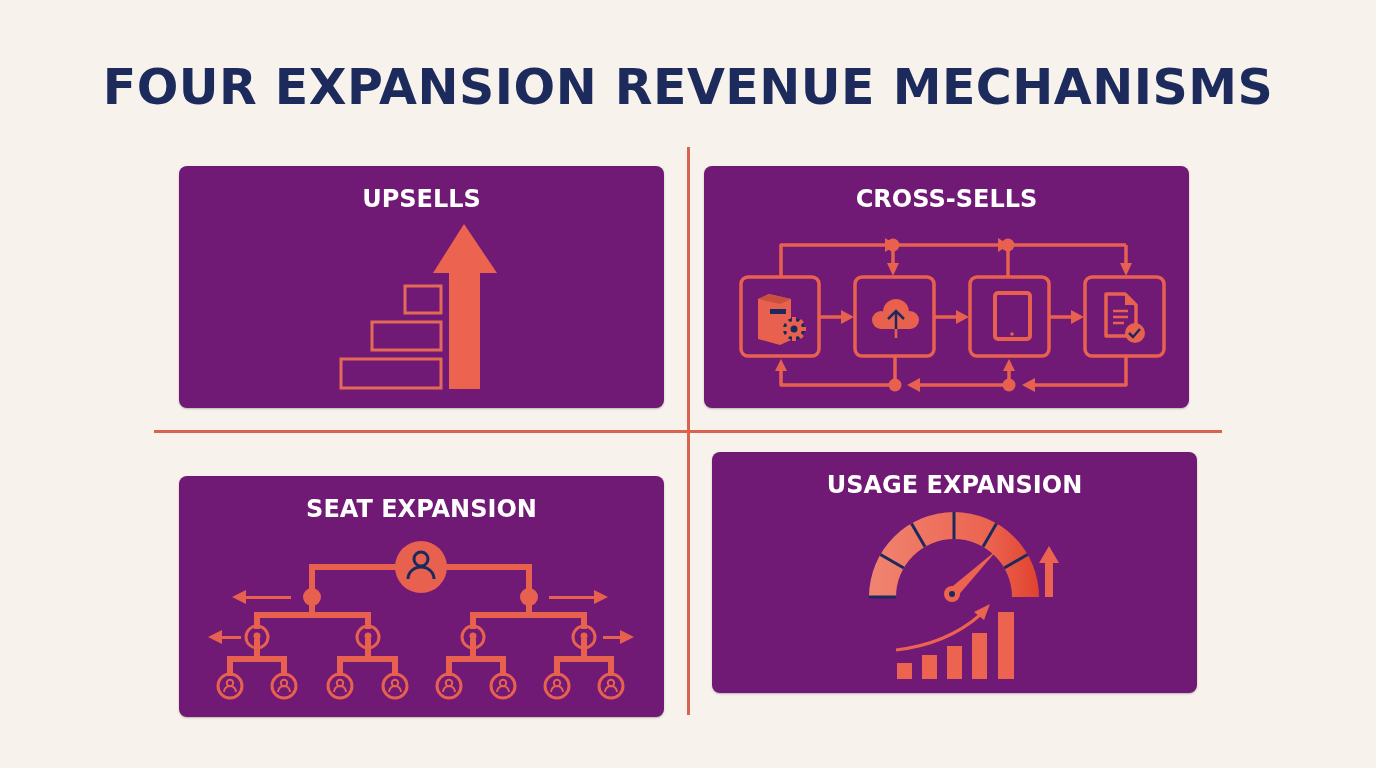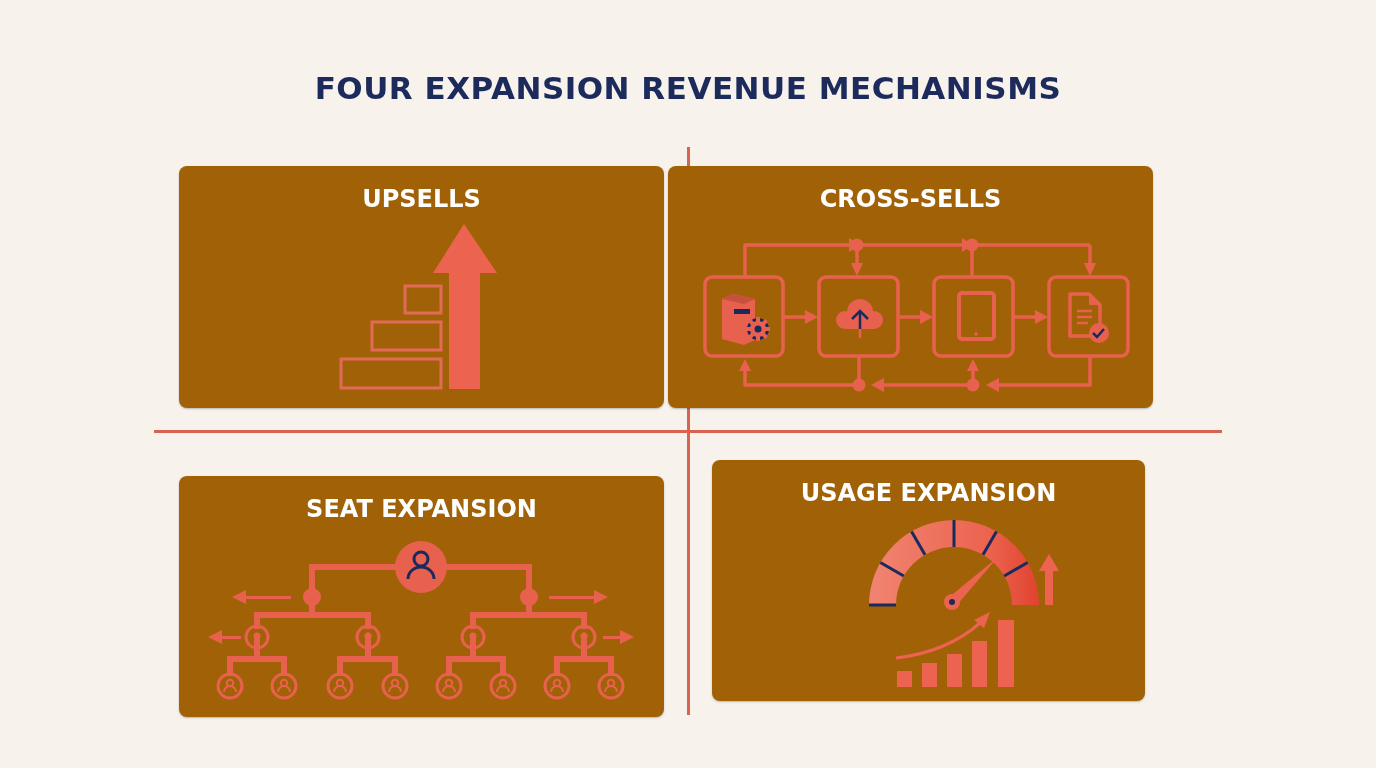--- a/index.html
+++ b/index.html
@@ -7,49 +7,49 @@
     width: 1376px; height: 768px; overflow: hidden;
     background: #f7f3ec;
     position: relative;
     font-family: "DejaVu Sans", "Liberation Sans", sans-serif;
   }
   .title {
     position: absolute; left: 0; top: 60px; width: 1376px;
     text-align: center;
     font-family: "DejaVu Sans", sans-serif;
     font-weight: bold;
-    font-size: 31px;
+    font-size: 49px;
     letter-spacing: 0.5px;
     color: #1c2a5c;
     line-height: 56px;
   }
   .divider { position: absolute; background: #d9634e; }
   .divider.v { left: 687px; top: 147px; width: 3px; height: 568px; }
   .divider.h { left: 154px; top: 430px; width: 1068px; height: 3px; }
   .card {
     position: absolute;
-    background: #a16207;
+    background: #701a75;
     border-radius: 8px;
     box-shadow: 0 1px 2px rgba(0,0,0,0.25);
     overflow: hidden;
   }
   .card .card-title {
     position: absolute; left: 0; right: 0; top: 18px;
     text-align: center;
     color: #ffffff;
     font-family: "DejaVu Sans", sans-serif;
     font-weight: bold;
     font-size: 24px;
     line-height: 30px;
   }
   .card svg { position: absolute; left: 0; top: 0; }
   #card-upsells { left: 179px; top: 166px; width: 485px; height: 242px; }
-  #card-crosssells { left: 668px; top: 166px; width: 485px; height: 242px; }
+  #card-crosssells { left: 704px; top: 166px; width: 485px; height: 242px; }
   #card-seat { left: 179px; top: 476px; width: 485px; height: 241px; }
-  #card-usage { left: 712px; top: 452px; width: 433px; height: 241px; margin-top: 8px; }
+  #card-usage { left: 712px; top: 452px; width: 485px; height: 241px; }
 </style>
 </head>
 <body>
 
 <div class="title">FOUR EXPANSION REVENUE MECHANISMS</div>
 
 <div class="divider v"></div>
 <div class="divider h"></div>
 
 <div class="card" id="card-upsells">

